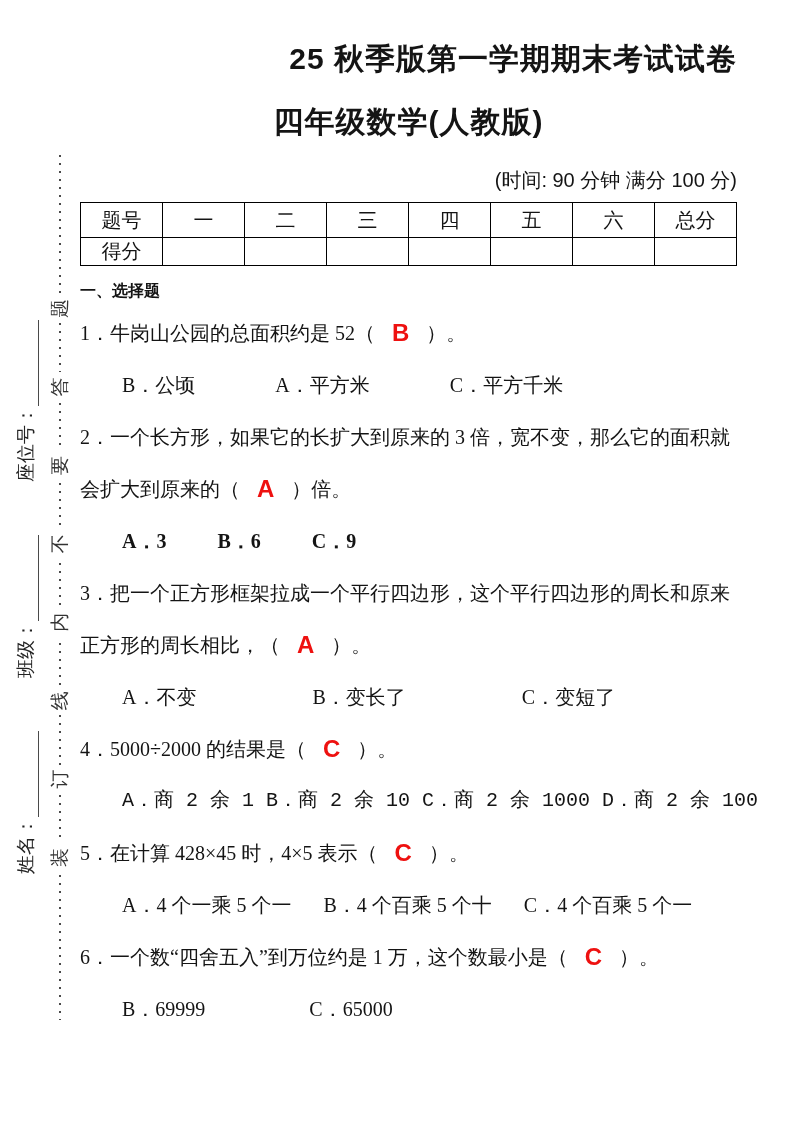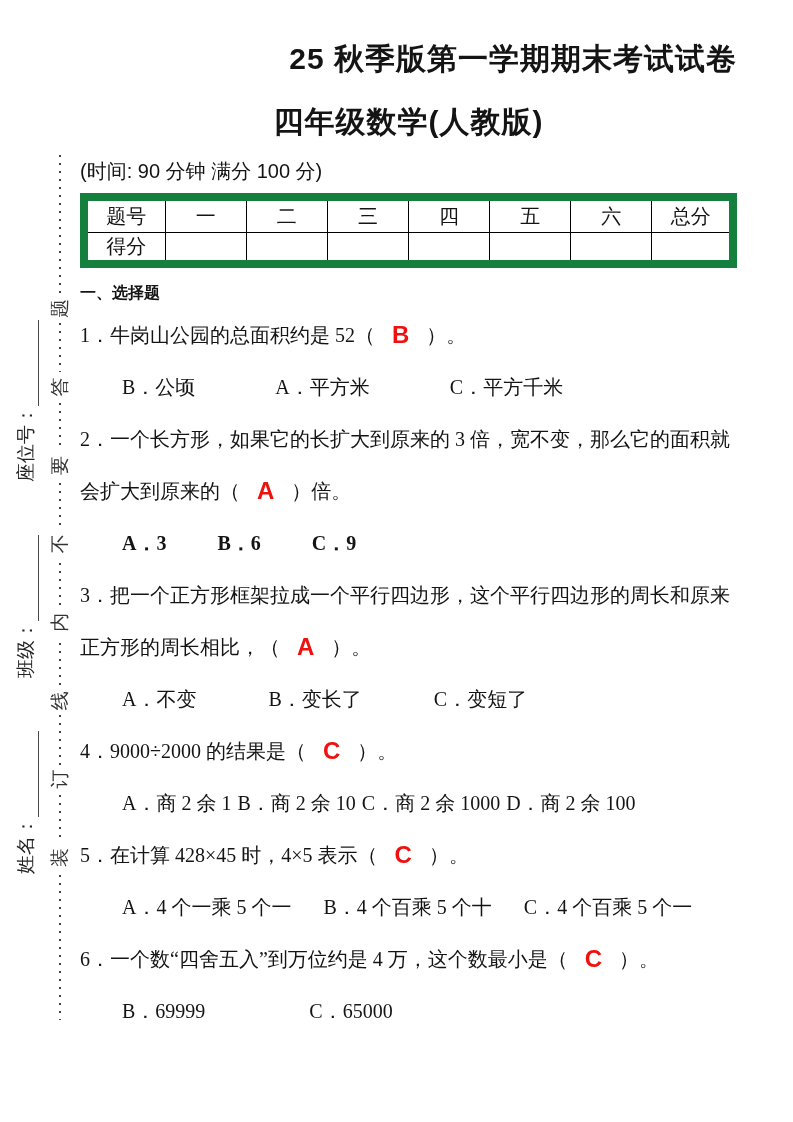--- a/index.html
+++ b/index.html
@@ -35,44 +35,44 @@
   .content { position:absolute; left:80px; top:0; width:657px; }
   .exam-title {
     margin:38px 0 0; text-align:right; letter-spacing:1px;
     font:bold 30px/42px "Liberation Sans", sans-serif;
   }
   .exam-subtitle {
     margin:22px 0 0; text-align:center; letter-spacing:1px;
     font:bold 30px/40px "Liberation Sans", sans-serif;
   }
   .exam-meta {
-    margin:16px 0 0; text-align:left;
+    margin:25px 0 0; text-align:right;
     font:20px/27px "Liberation Sans", sans-serif; font-weight:500;
   }
 
   table.score-table {
     width:100%; border-collapse:collapse; table-layout:fixed;
-    margin-top:8px; border:8px solid #15803d;
+    margin-top:8px; border:1px solid #15803d;
   }
   table.score-table td {
     border:1px solid #000; text-align:center; vertical-align:middle;
     font-size:20px; padding:0;
   }
   tr.header-row td { height:35px; }
   tr.score-row td  { height:24px; }
 
   .section-title { margin-top:8px; font-size:16px; font-weight:bold; line-height:33px; }
 
   .q-text { margin:0; font-size:20px; line-height:52px; }
   .q-options {
     margin:0; padding-left:42px; font-size:20px; line-height:52px;
     display:flex; flex-wrap:nowrap; white-space:nowrap;
   }
-  .g80  { gap:80px; }  .g110 { gap:51px;font-weight:bold; } .g72 { gap:72px;align-items:flex-end; }
-  .g18  { gap:6px; }  .g32  { gap:32px;text-align:center; }  .g104{ gap:104px; }
+  .g80  { gap:80px; }  .g110 { gap:51px;font-weight:bold; } .g72 { gap:116px;align-items:flex-end; }
+  .g18  { gap:12px;font-family:Liberation Mono, monospace; }  .g32  { gap:32px;text-align:center; }  .g104{ gap:104px; }
 
   .ans {
     color:var(--ans-red,#ee1110);
     font:bold 24px/1 "Liberation Sans", sans-serif;
     padding:0 17px; vertical-align:-1px;
   }
 </style>
 </head>
 <body>
 
@@ -160,41 +160,41 @@
       <p class="q-text"><span>3．把一个正方形框架拉成一个平行四边形，这个平行四边形的周长和原来正方形的周长相比，（</span><span class="ans">A</span><span>）。</span></p>
       <p class="q-options g72">
         <span>A．不变</span>
         <span>B．变长了</span>
         <span>C．变短了</span>
 
       </p>
     </div>
 
     <div class="question">
-      <p class="q-text"><span>4．9000÷2000 的结果是（</span><span class="ans">C</span><span>）。</span></p>
+      <p class="q-text"><span>4．5000÷2000 的结果是（</span><span class="ans">C</span><span>）。</span></p>
       <p class="q-options g18">
         <span>A．商 2 余 1</span>
         <span>B．商 2 余 10</span>
         <span>C．商 2 余 1000</span>
         <span>D．商 2 余 100</span>
       </p>
     </div>
 
     <div class="question">
       <p class="q-text"><span>5．在计算 428×45 时，4×5 表示（</span><span class="ans">C</span><span>）。</span></p>
       <p class="q-options g32">
         <span>A．4 个一乘 5 个一</span>
         <span>B．4 个百乘 5 个十</span>
         <span>C．4 个百乘 5 个一</span>
 
       </p>
     </div>
 
     <div class="question">
-      <p class="q-text"><span>6．一个数“四舍五入”到万位约是 4 万，这个数最小是（</span><span class="ans">C</span><span>）。</span></p>
+      <p class="q-text"><span>6．一个数“四舍五入”到万位约是 1 万，这个数最小是（</span><span class="ans">C</span><span>）。</span></p>
       <p class="q-options g104">
         <span>B．69999</span>
         <span>C．65000</span>
 
       </p>
     </div>
 
   </div>
 </div>
 

